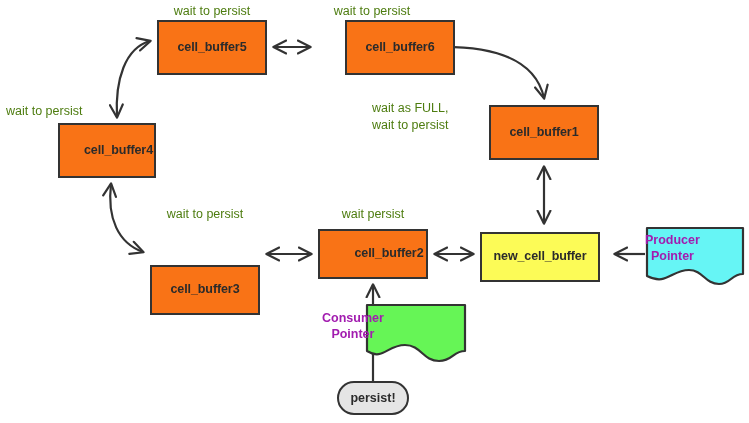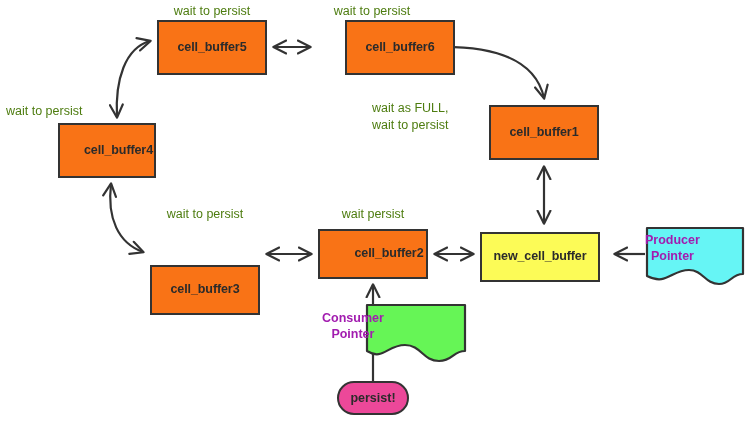--- a/index.html
+++ b/index.html
@@ -55,21 +55,21 @@
     font-weight: bold;
     font-size: 12.5px;
     color: #a21caf;
     line-height: 1.3;
     pointer-events: none;
   }
   .terminator {
     position: absolute;
     box-sizing: border-box;
     border: 2.2px solid #333333;
-    background: #ec4899;
+    background: #e5e5e5;
     border-radius: 17px;
     display: flex;
     align-items: center;
     justify-content: center;
     font-weight: bold;
     font-size: 12.5px;
     color: #2b2b2b;
     z-index: 3;
   }
   .anno {

